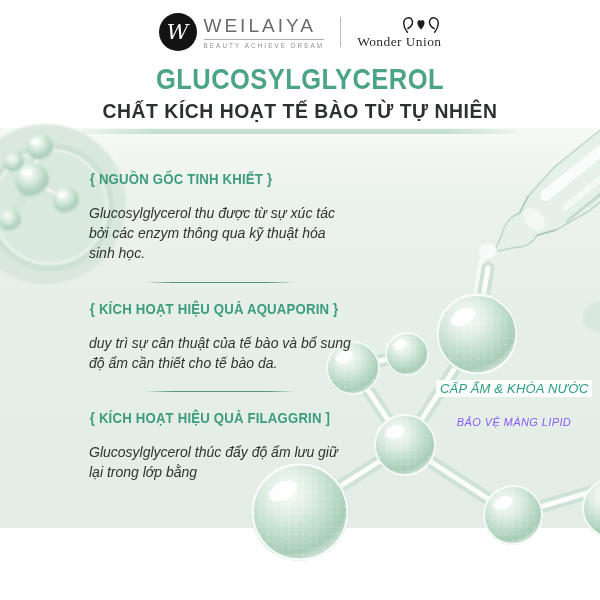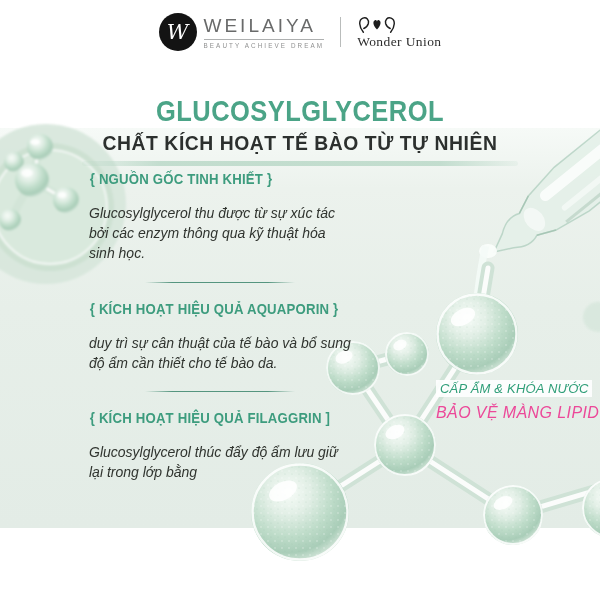--- a/index.html
+++ b/index.html
@@ -14,43 +14,43 @@
   header{position:absolute;left:0;top:13px;width:600px;display:flex;justify-content:center;
          align-items:center;gap:16px;z-index:5;}
   .brand{display:flex;align-items:center;gap:7px;}
   .monogram{width:38px;height:38px;border-radius:50%;background:#131313;color:#fff;
             display:flex;align-items:center;justify-content:center;
             font-family:"DejaVu Serif",serif;font-style:italic;font-size:21px;line-height:1;}
   .brand-name{font-size:19px;letter-spacing:3px;color:#696a6a;font-weight:500;}
   .brand-tagline{font-size:6.3px;letter-spacing:2.1px;color:#8f9090;border-top:1px solid #aeb0b0;
                  margin-top:2px;padding-top:2.5px;}
   .logo-divider{width:1px;height:30px;background:#b9bcbb;}
-  .partner{display:flex;flex-direction:column;align-items:flex-start;}
+  .partner{display:flex;flex-direction:column;align-items:flex-end;}
   .partner-name{font-family:"Liberation Serif",serif;font-size:13.5px;color:#2e2e2e;letter-spacing:.4px;}
   
-  .title-block{position:absolute;left:0;top:62px;width:600px;text-align:center;z-index:5;margin-top:32px;}
+  .title-block{position:absolute;left:0;top:62px;width:600px;text-align:center;z-index:5;}
   .title-block h1{margin:0;font-size:30px;font-weight:700;color:#4ba487;letter-spacing:.5px;
                   transform:scaleX(.85);transform-origin:center;}
   .title-block h2{margin:3px 0 0;font-size:21px;font-weight:600;color:#2c302e;letter-spacing:.6px;
                   transform:scaleX(.92);transform-origin:center;}
   .title-underline{margin:6px auto 0;width:436px;height:5px;border-radius:3px;
       background:linear-gradient(90deg,rgba(183,214,197,.15),rgba(170,208,188,.65) 18%,
                  rgba(170,208,188,.65) 82%,rgba(183,214,197,.15));}
   
   .sections{position:absolute;left:72px;top:170px;width:296px;text-align:left;z-index:5;}
   .sections h3{margin:0 0 7px;font-size:15px;font-weight:700;color:#3d9c7e;letter-spacing:.2px;
                transform:scaleX(.88);transform-origin:center;white-space:nowrap;}
   .sections p{margin:17px;font-size:14px;font-style:italic;color:#30342f;line-height:1.42;}
   .sec-divider{height:1px;width:150px;margin:18px auto 17px;
       background:linear-gradient(90deg,rgba(90,156,133,0),#55957f 18%,#55957f 82%,rgba(90,156,133,0));}
   
   .callout{position:absolute;left:436px;top:379px;width:156px;text-align:center;z-index:5;}
   .callout-line1{display:inline-block;font-size:13px;font-weight:400;font-style:italic;color:#2f9e78;
                  background:rgba(255,255,255,.88);padding:1px 4px;letter-spacing:.2px;white-space:nowrap;}
-  .callout-line2{margin-top:7px;font-size:16px;font-style:italic;font-weight:500;color:#ec4899;
+  .callout-line2{margin-top:19px;font-size:11px;font-style:italic;font-weight:500;color:#8b5cf6;
                  letter-spacing:.4px;white-space:nowrap;}
 </style>
 </head>
 <body>
 
 <div class="canvas">
 
   <div class="band"></div>
 
   <svg class="art" viewBox="0 0 600 600">

